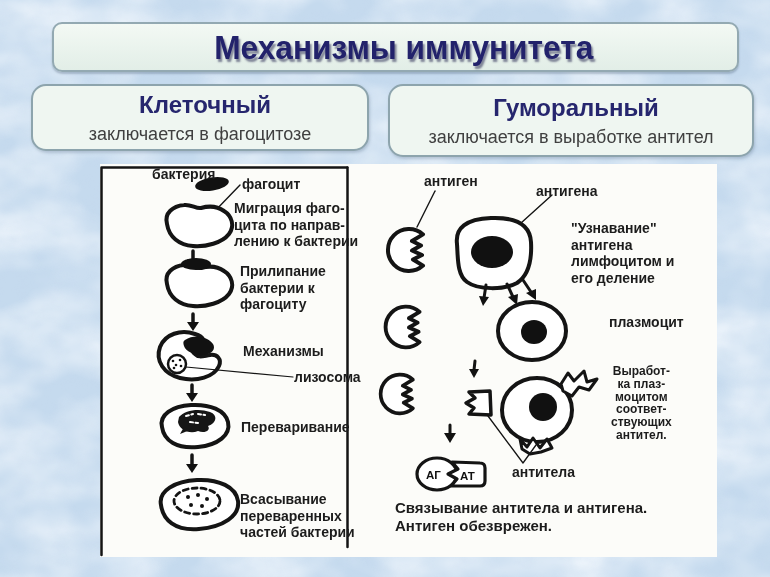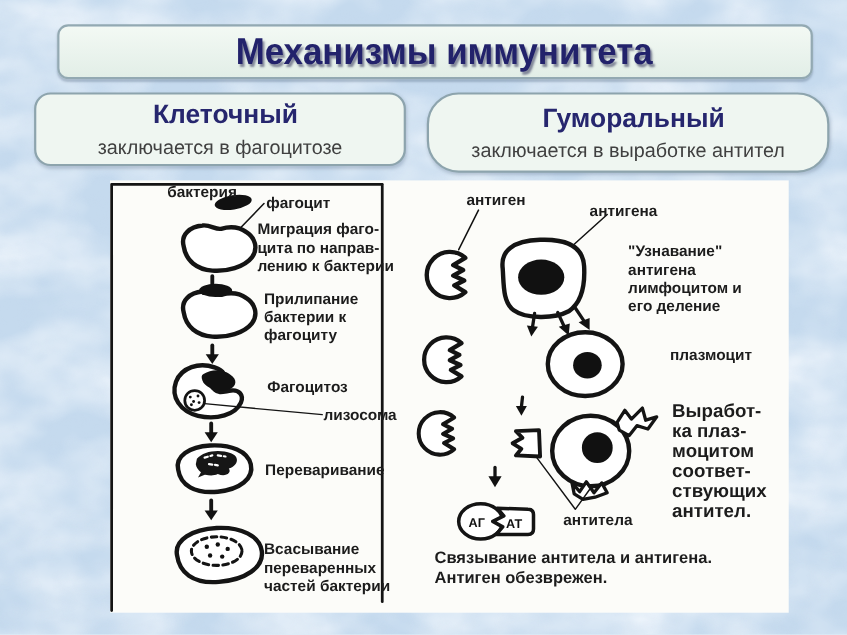--- a/index.html
+++ b/index.html
@@ -13,31 +13,31 @@
     display:flex;align-items:center;justify-content:center;
     box-shadow:0 2px 2px rgba(80,100,125,.35);padding-left:16px;}
   .title-text{font-size:34px;font-weight:bold;color:#22226b;
     transform:scaleX(.93);white-space:nowrap;
     text-shadow:2px 3px 2px rgba(25,25,70,.5);}
 
   .card{position:absolute;background:#eff6f1;border:2px solid #8da4ad;
     border-radius:15px;text-align:center;overflow:hidden;
     box-shadow:1px 2px 3px rgba(90,110,135,.3);}
   .card-left{left:31px;top:84px;width:334px;height:63px;}
-  .card-right{left:388px;top:84px;width:362px;height:69px;border-radius:29px;}
+  .card-right{left:388px;top:84px;width:362px;height:69px;}
   .card-heading{font-weight:bold;color:#26266e;font-size:24px;margin-top:5px;margin-left:10px;}
   .card-right .card-heading{margin-top:8px;}
   .card-sub{font-size:18px;color:#404040;margin-top:5px;}
 
   .panel{position:absolute;left:100px;top:164px;width:617px;height:393px;
          background:#fcfcf9;}
   .diagram-svg{position:absolute;left:0;top:0;}
   .dlabel{position:absolute;font-size:14px;line-height:1.19;font-weight:600;
           color:#1c1c1c;white-space:pre-line;}
-  .tight{line-height:1.07;font-size:17px;}
+  .tight{line-height:1.07;font-size:12px;text-align:center;}
   .caption{font-size:15px;}
 </style>
 </head>
 <body>
 
 <div class="stage">
 
   <svg class="texture" width="770" height="577">
     <defs>
       <filter id="blotch" x="0" y="0" width="100%" height="100%">
@@ -206,21 +206,21 @@
     </svg>
 
     <div class="dlabel" style="left:52px;top:2px">бактерия</div>
     <div class="dlabel" style="left:142px;top:12px">фагоцит</div>
     <div class="dlabel" style="left:134px;top:36px">Миграция фаго-
 цита по направ-
 лению к бактерии</div>
     <div class="dlabel" style="left:140px;top:99px">Прилипание
 бактерии к
 фагоциту</div>
-    <div class="dlabel" style="left:143px;top:179px">Фагоцитоз</div>
+    <div class="dlabel" style="left:143px;top:179px">Механизмы</div>
     <div class="dlabel" style="left:194px;top:205px">лизосома</div>
     <div class="dlabel" style="left:140px;top:327px">Всасывание
 переваренных
 частей бактерии</div>
     <div class="dlabel" style="left:141px;top:255px">Переваривание</div>
 
     <div class="dlabel" style="left:324px;top:9px">антиген</div>
     <div class="dlabel" style="left:436px;top:19px">антигена</div>
     <div class="dlabel" style="left:471px;top:56px">"Узнавание"
 антигена

